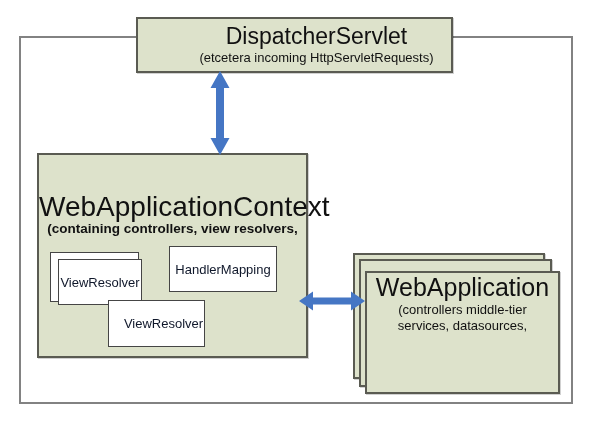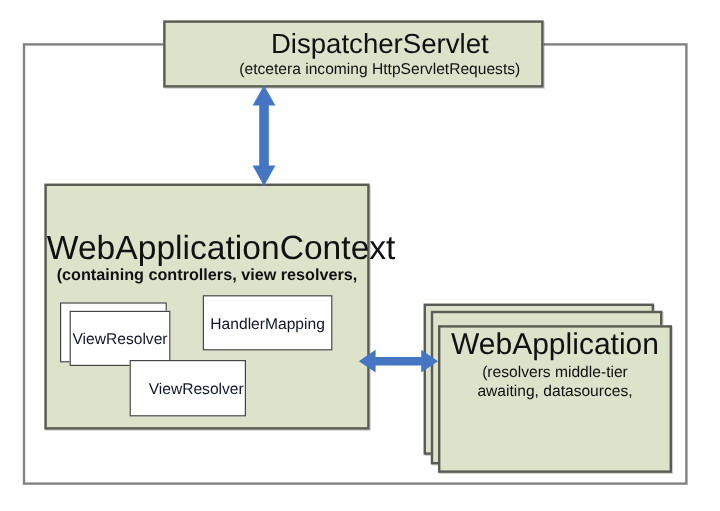--- a/index.html
+++ b/index.html
@@ -135,18 +135,18 @@
     <polygon fill="#4576c4" points="0,13 14,3.5 14,9.5 52,9.5 52,3.5 66,13 52,22.5 52,16.5 14,16.5 14,22.5"></polygon>
   </svg>
 
   <div class="green-box stack-box-back"></div>
   <div class="green-box stack-box-mid"></div>
   <div class="green-box stack-box-front">
     <div class="box-title">
       <div>WebApplication</div>
     </div>
     <div class="box-subtitle">
-      <div>(resolvers middle-tier</div>
-      <div>awaiting, datasources,</div>
+      <div>(controllers middle-tier</div>
+      <div>services, datasources,</div>
     </div>
   </div>
 
 </div>
 
 </body></html>

